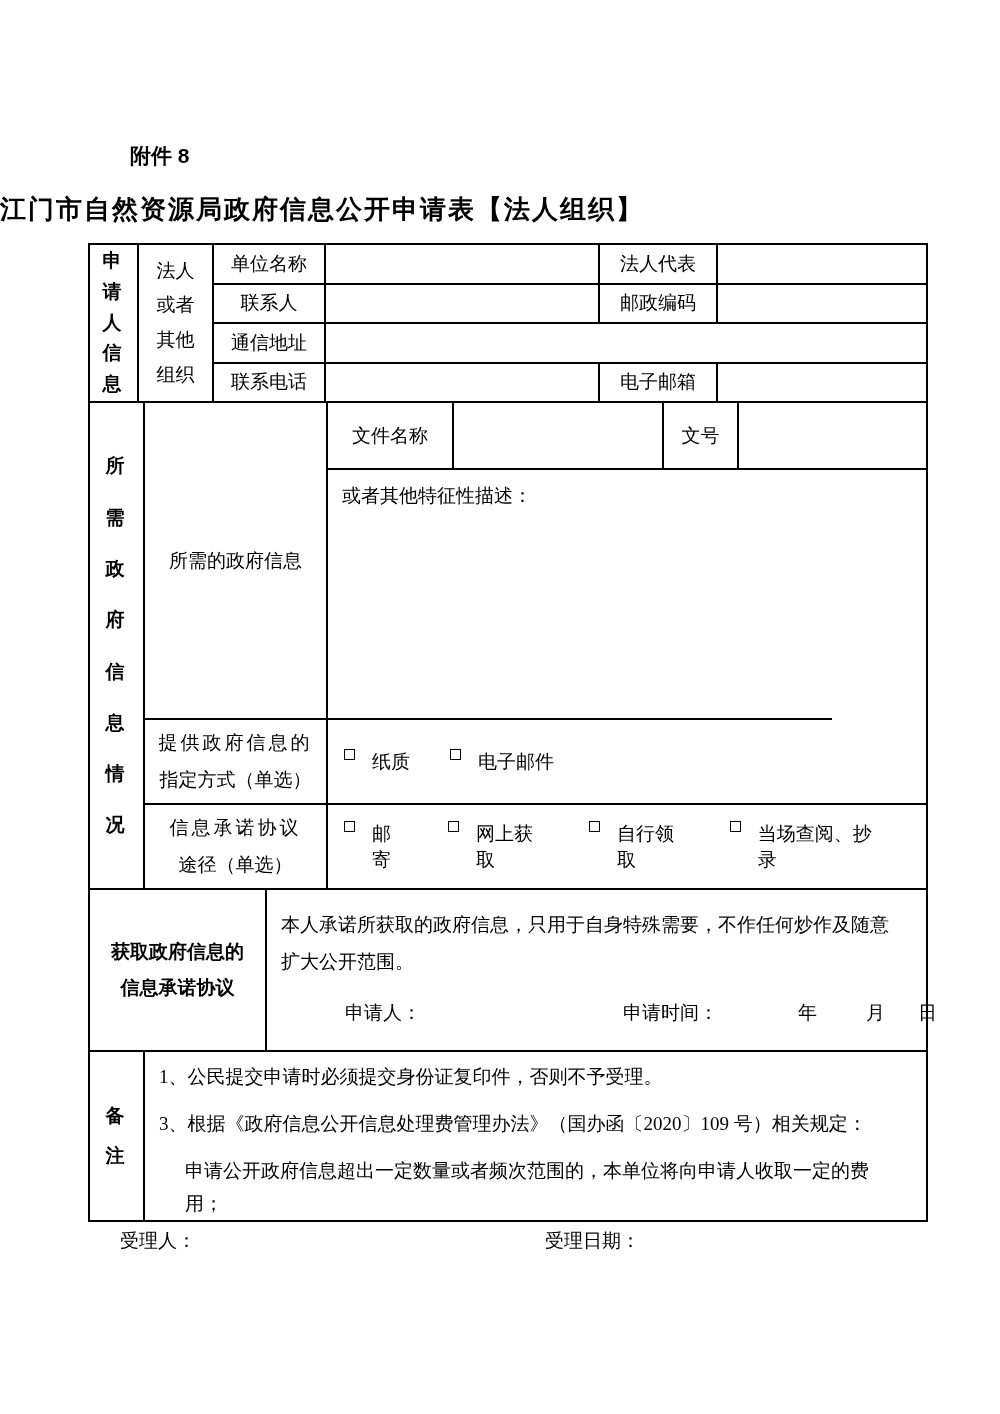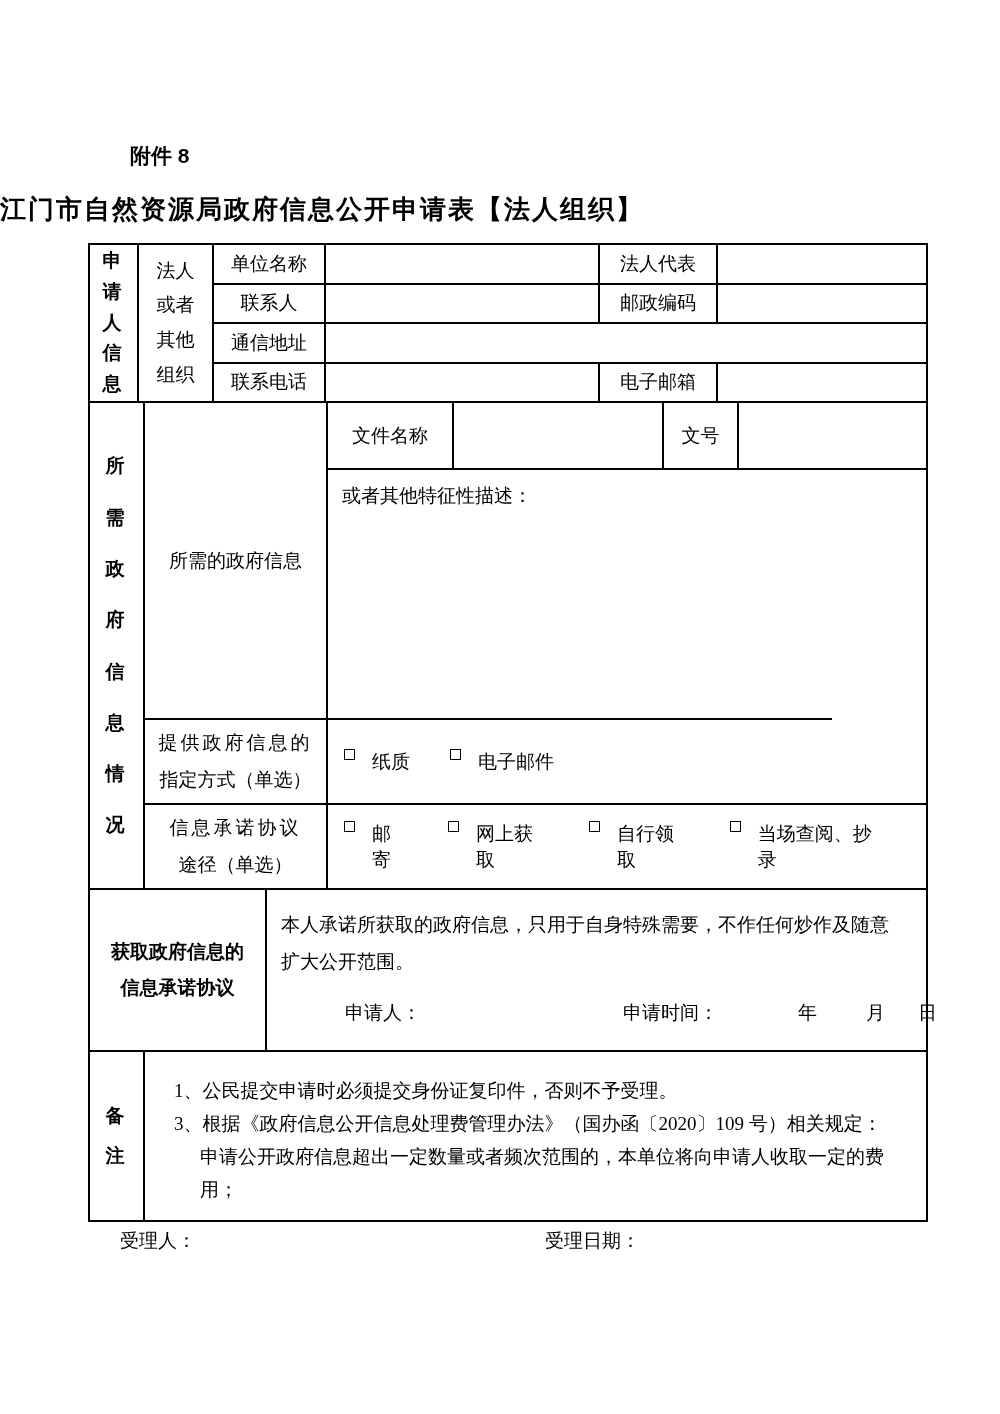--- a/index.html
+++ b/index.html
@@ -68,22 +68,22 @@
     text-align:left; padding:16px 10px 24px 14px;
   }
   .commit-body { max-width:620px; line-height:37px; }
   .sig { display:flex; margin-top:auto; padding-left:64px; white-space:nowrap;text-align:right; }
   .sig .t-time { margin-left:202px; }
   .sig .t-year { margin-left:80px; }
   .sig .t-month { margin-left:49px; }
   .sig .t-day { margin-left:33px; }
   
   .remarks-cell {
-    flex-direction:column; align-items:flex-start; justify-content:center;
-    text-align:left; padding:8px 10px 0 29px; line-height:33px;
+    flex-direction:column; align-items:flex-start; justify-content:space-between;
+    text-align:left; padding:8px 10px 0 14px; line-height:33px;
   }
   .remark-cont { margin-left:26px; width:690px; }
   
   .footer-acceptor { position:absolute; left:120px; top:1228px; }
   .footer-date { position:absolute; left:545px; top:1228px; }
 </style>
 </head>
 <body>
 
 <div class="page">

